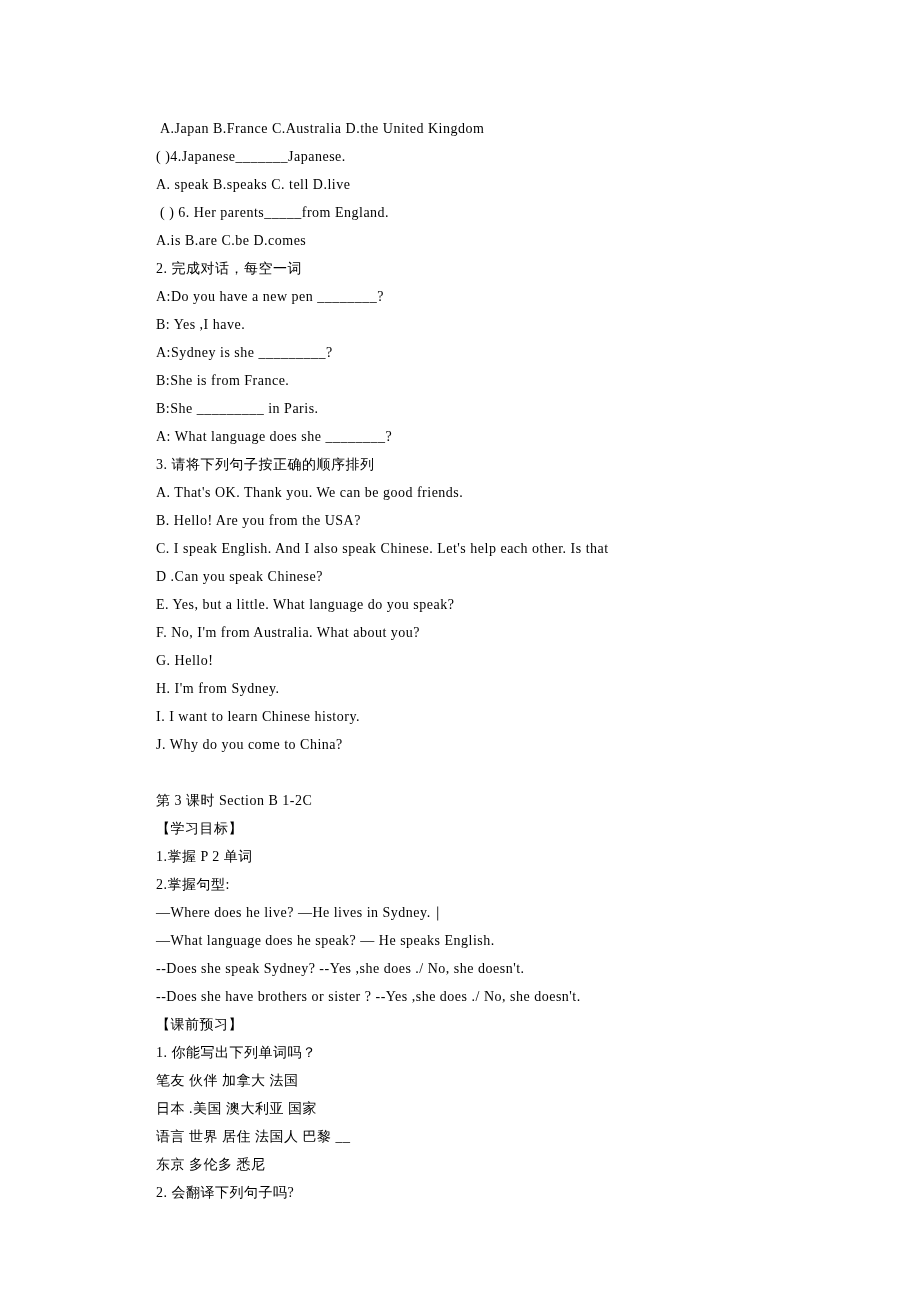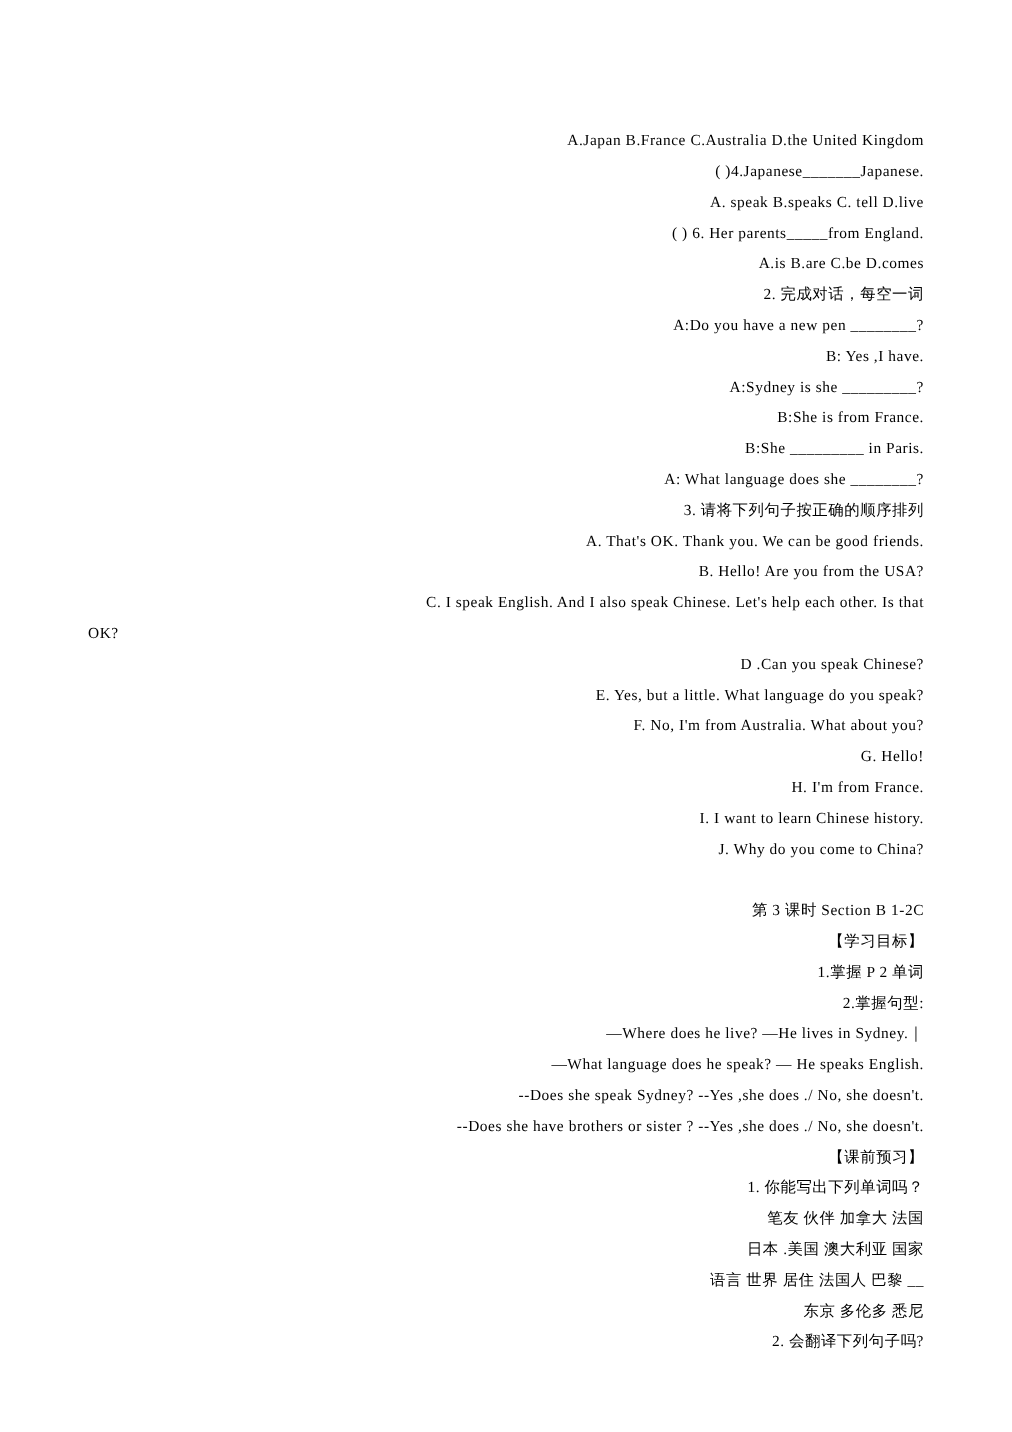--- a/index.html
+++ b/index.html
@@ -17,21 +17,20 @@
       padding: 115px 80px 80px 80px;
     }
     .doc-content {
       letter-spacing: 0.5px;
     }
     .line {
       white-space: pre-wrap;
     }
     .indent1 {
       padding-left: 76px;
-      text-align: right;
     }
     .no-indent {
       padding-left: 0px;
     }
     .spacer {
       height: 28px;
     }
   </style>
 </head>
 <body>
@@ -46,26 +45,25 @@
     <div class="line indent1">A:Do you have a new pen ________?</div>
     <div class="line indent1">B: Yes ,I have.</div>
     <div class="line indent1">A:Sydney is she _________?</div>
     <div class="line indent1">B:She is from France.</div>
     <div class="line indent1">B:She _________ in Paris.</div>
     <div class="line indent1">A: What language does she ________?</div>
     <div class="line indent1">3. 请将下列句子按正确的顺序排列</div>
     <div class="line indent1">A. That's OK. Thank you. We can be good friends.</div>
     <div class="line indent1">B. Hello! Are you from the USA?</div>
     <div class="line indent1">C. I speak English. And I also speak Chinese. Let's help each other. Is that</div>
-    <div class="line no-indent">OK?</div>
     <div class="line indent1">D .Can you speak Chinese?</div>
     <div class="line indent1">E. Yes, but a little. What language do you speak?</div>
     <div class="line indent1">F. No, I'm from Australia. What about you?</div>
     <div class="line indent1">G. Hello!</div>
-    <div class="line indent1">H. I'm from France.</div>
+    <div class="line indent1">H. I'm from Sydney.</div>
     <div class="line indent1">I. I want to learn Chinese history.</div>
     <div class="line indent1">J. Why do you come to China?</div>
     <div class="spacer"></div>
     <div class="line indent1">第 3 课时 Section B 1-2C</div>
     <div class="line indent1">【学习目标】</div>
     <div class="line indent1">1.掌握 P 2 单词</div>
     <div class="line indent1">2.掌握句型:</div>
     <div class="line indent1">—Where does he live? —He lives in Sydney.｜</div>
     <div class="line indent1">—What language does he speak? — He speaks English.</div>
     <div class="line indent1">--Does she speak Sydney? --Yes ,she does ./ No, she doesn't.</div>

